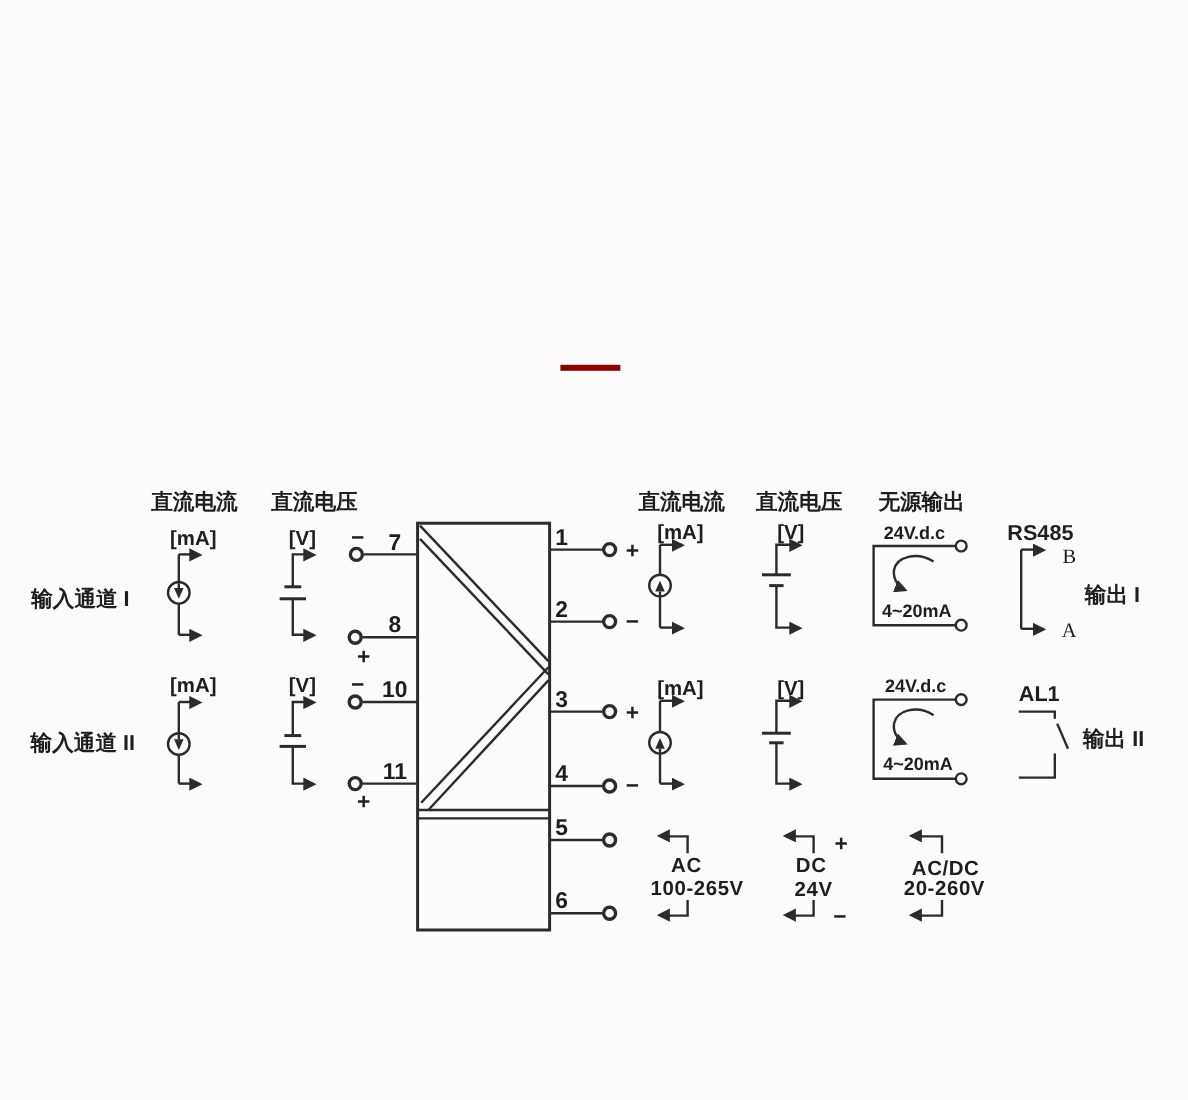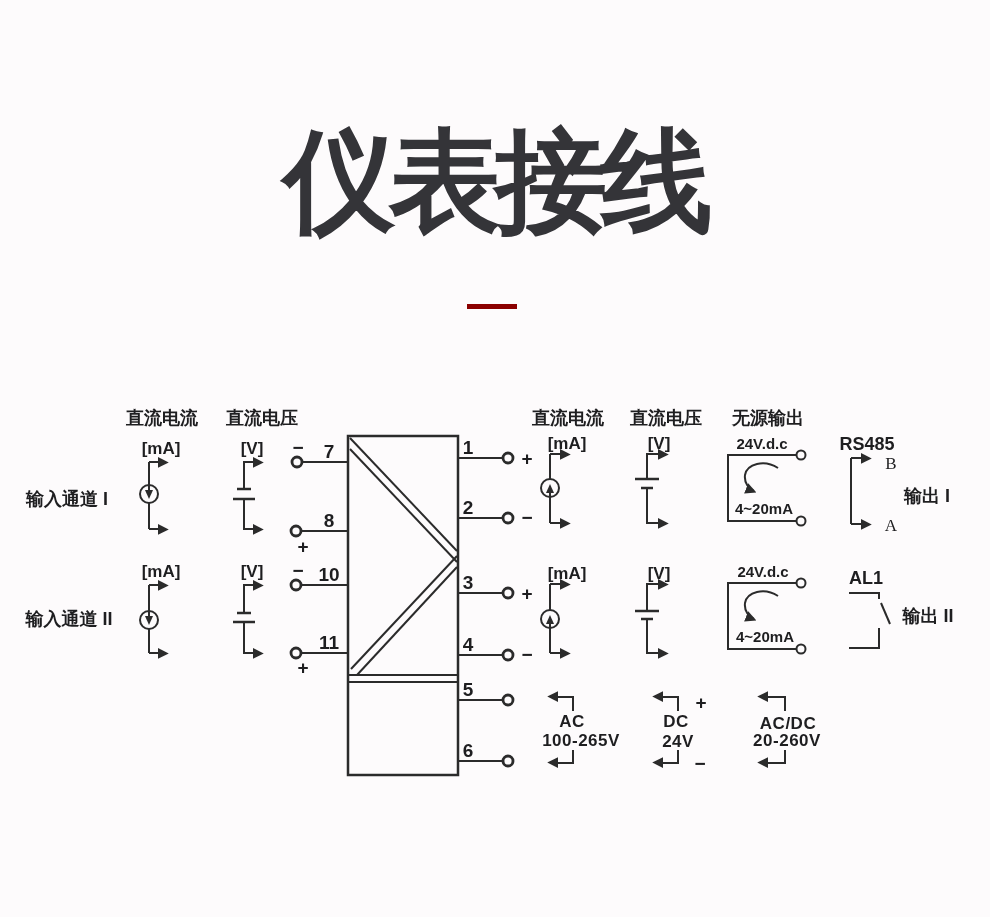--- a/index.html
+++ b/index.html
@@ -23,21 +23,20 @@
   .lnth{stroke:#2b2b2b;stroke-width:2.5;fill:none;}
   .term{fill:#fdfbfc;stroke:#2b2b2b;stroke-width:2.8;}
   .sterm{fill:#fdfbfc;stroke:#2b2b2b;stroke-width:2;}
   .tri{fill:#2b2b2b;stroke:none;}
 </style>
 </head>
 <body>
 
 <div class="page">
 
-  <h1 class="title">仪表接线</h1>
   <div class="divider" style="background: rgb(139, 0, 0);"></div>
 
   <svg class="diagram" width="990" height="917" viewBox="0 0 990 917" xmlns="http://www.w3.org/2000/svg">
     <defs>
       <marker id="arr" markerWidth="5.5" markerHeight="5.5" refX="4.5" refY="2.75" orient="auto" markerUnits="strokeWidth" viewBox="0 0 6 6">
         <path d="M0,0 L6,3 L0,6 Z" fill="#2b2b2b"></path>
       </marker>
     </defs>
 
     <g>

